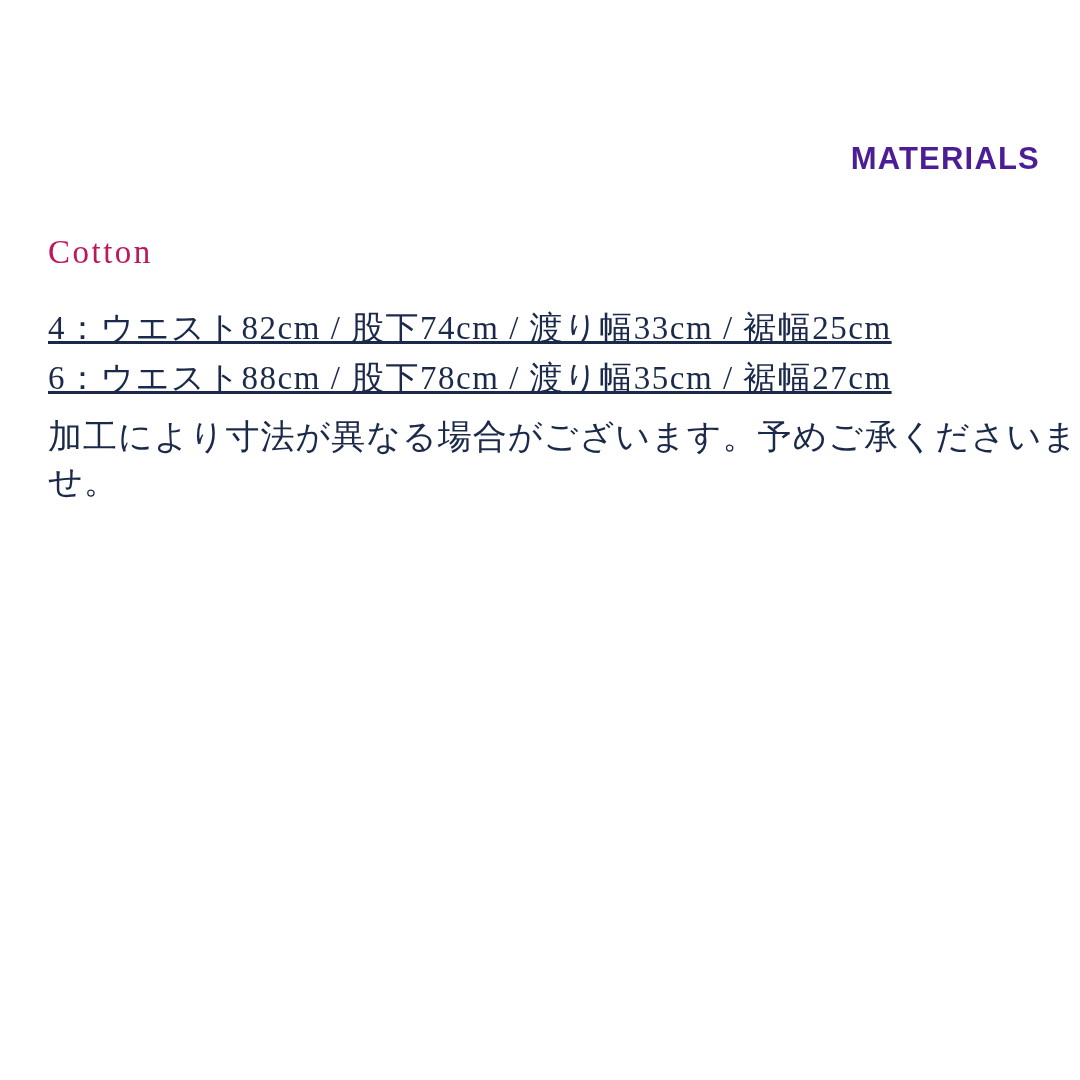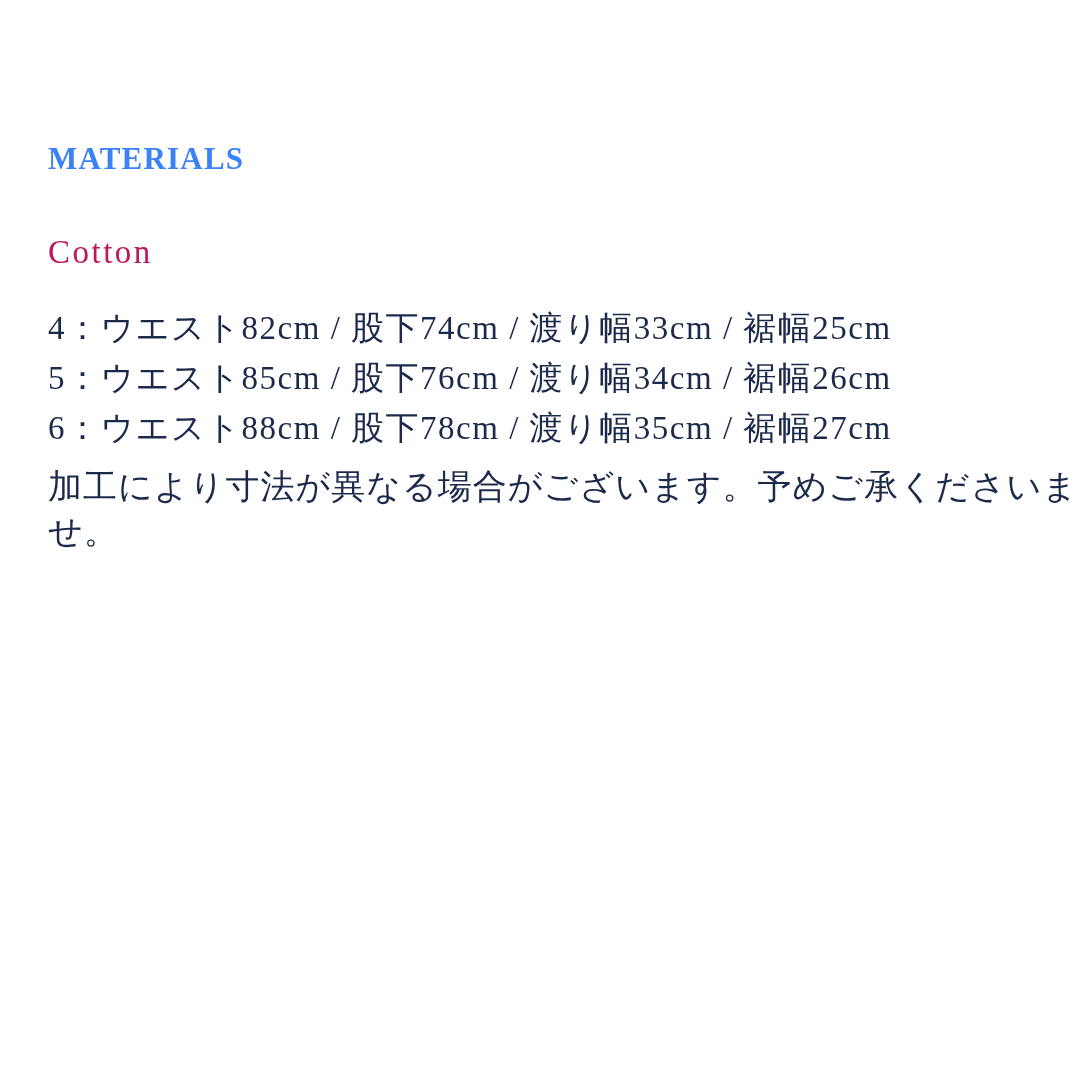--- a/index.html
+++ b/index.html
@@ -15,44 +15,46 @@
     overflow: hidden;
   }
   .page {
     position: relative;
     width: 1080px;
     height: 1080px;
     box-sizing: border-box;
     padding: 140px 40px 0 48px;
   }
   .section-heading {
-    font-family: Liberation Serif, serif;
+    font-family: Liberation Sans, sans-serif;
     font-size: 31px;
     letter-spacing: 1.2px;
-    color: #3b82f6;
+    color: #4c1d95;
     line-height: 1.2;
     margin: 0;
+    text-align: right;
   }
   .materials-value {
     font-family: "Liberation Serif", "DejaVu Serif", serif;
     font-size: 33px;
     letter-spacing: 2.5px;
     color: #be185d;
     margin: 56px 0 0 0;
     line-height: 1.2;
   }
   .size-heading {
     margin: 112px 0 0 0;
     font-size: 30px;
     letter-spacing: 1.2px;
   }
   .size-list {
     margin: 34px 0 0 0;
     padding: 0;
     list-style: none;
+    text-decoration: underline;
   }
   .size-row {
     font-family: "Liberation Serif", "DejaVu Serif", serif;
     font-size: 33px;
     line-height: 1.28;
     letter-spacing: 1.5px;
     color: #1b2a4a;
     white-space: normal;
     word-break: break-all;
     margin: 0 0 8px 0;
@@ -73,19 +75,18 @@
 
 <div class="page">
 
   <h2 class="section-heading">MATERIALS</h2>
 
   <p class="materials-value">Cotton</p>
 
 
   <ul class="size-list">
     <li class="size-row">4：ウエスト82cm / 股下74cm / 渡り幅33cm / 裾幅25cm</li>
-    <li class="size-row">5：ウエスト85cm / 股下76cm / 渡り幅34cm / 裾幅26cm</li>
     <li class="size-row">6：ウエスト88cm / 股下78cm / 渡り幅35cm / 裾幅27cm</li>
   </ul>
 
   <p class="note">加工により寸法が異なる場合がございます。予めご承くださいませ。</p>
 
 </div>
 
 </body></html>

